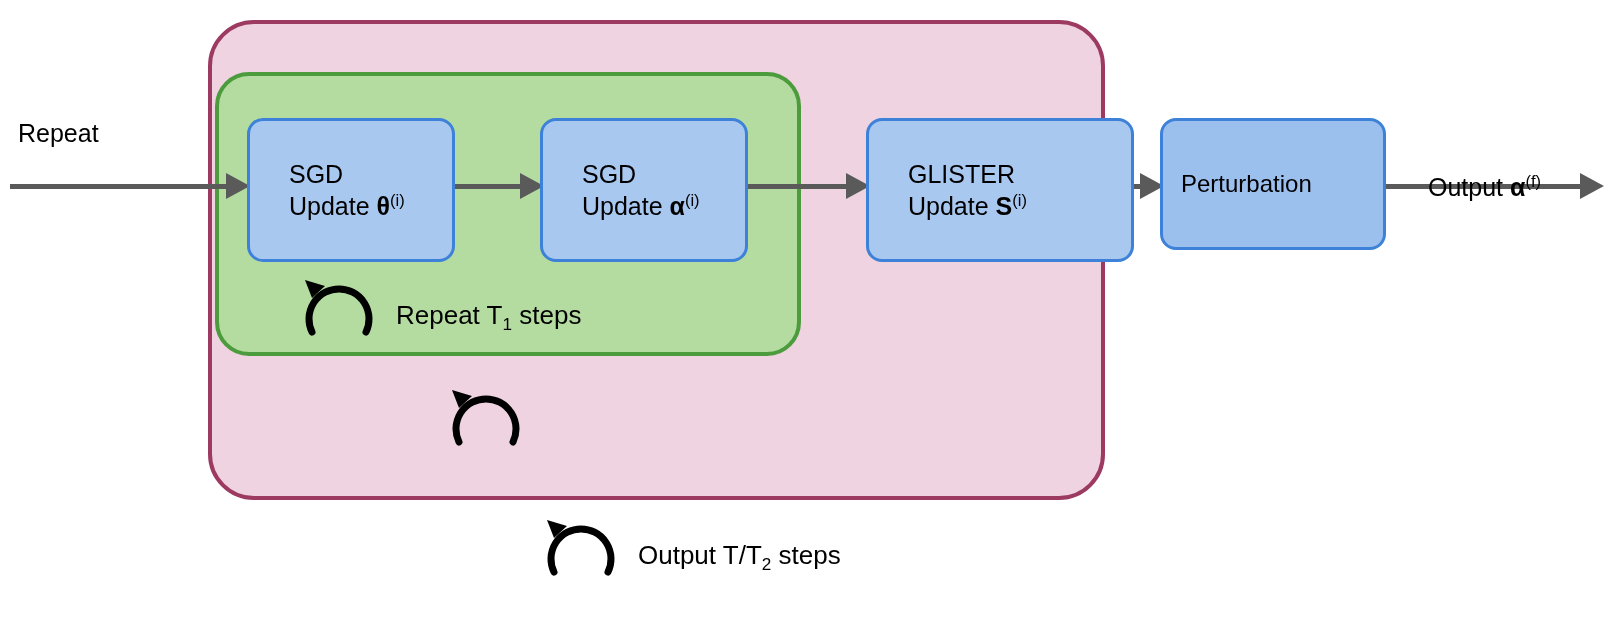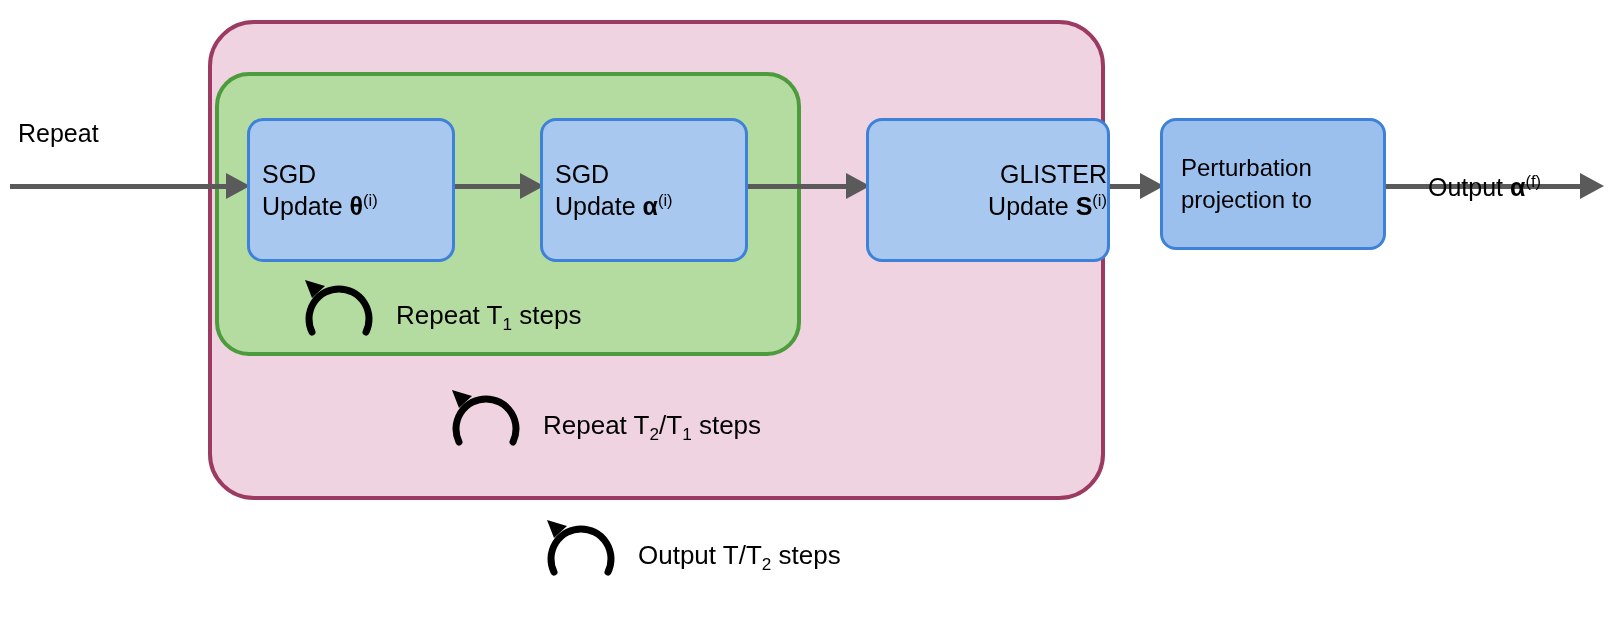--- a/index.html
+++ b/index.html
@@ -45,32 +45,32 @@
   
   .proc-box {
     position: absolute;
     box-sizing: border-box;
     background: #a8c8f0;
     border: 3px solid #3d82d8;
     border-radius: 16px;
     display: flex;
     flex-direction: column;
     justify-content: center;
-    padding-left: 12px;
+    padding-left: 39px;
     color: #000000;
     font-size: 25px;
     line-height: 1.28;
   }
   .proc-box.alt {
     background: #9cc0ee;
     border-color: #3d82d8;
   }
   #box-sgd-theta { left: 247px; top: 118px; width: 208px; height: 144px; }
   #box-sgd-alpha { left: 540px; top: 118px; width: 208px; height: 144px; }
-  #box-glister  { left: 866px; top: 118px; width: 244px; height: 144px; align-items: flex-end; }
+  #box-glister  { left: 866px; top: 118px; width: 268px; height: 144px; }
   #box-perturb  { left: 1160px; top: 118px; width: 226px; height: 132px;
                   font-size: 24px; line-height: 1.32; padding-left: 18px; }
 
   .bold-sym { font-weight: bold; }
   sup.sym { font-size: 0.66em; vertical-align: super; line-height: 0; }
   sub.sym { font-size: 0.66em; vertical-align: sub; line-height: 0; }
 
   
   .arrow {
     position: absolute;
@@ -176,21 +176,20 @@
     <div><span>Update </span><span class="bold-sym">α</span><sup class="sym">(i)</sup></div>
   </div>
 
   <div class="proc-box" id="box-glister">
     <div>GLISTER</div>
     <div><span>Update </span><span class="bold-sym">S</span><sup class="sym">(i)</sup></div>
   </div>
 
   <div class="proc-box alt" id="box-perturb">
     <div>Perturbation</div>
-    <div>projection to</div>
   </div>
 
   <div class="free-label" id="label-output">
     <span>Output</span>
     <span class="bold-sym">α</span><sup class="sym">(f)</sup>
   </div>
 
   <div class="loop" id="loop-t1">
     <span class="loop-icon">
       <svg viewBox="0 0 86 86" width="86" height="86">
@@ -201,21 +200,20 @@
     <span class="loop-text"><span>Repeat T</span><sub class="sym">1</sub><span> steps</span></span>
   </div>
 
   <div class="loop" id="loop-t2">
     <span class="loop-icon">
       <svg viewBox="0 0 86 86" width="86" height="86">
         <path d="M 16 26 A 30 30 0 1 0 70 26" fill="none" stroke="#000000" stroke-width="7" stroke-linecap="round" transform="rotate(180 43 43)"></path>
         <polygon points="16,26 9,8 29,14" fill="#000000"></polygon>
       </svg>
     </span>
-    <span class="loop-text"><span>Repeat T</span><sub class="sym">2</sub><span>/T</span><sub class="sym">1</sub><span> steps</span></span>
   </div>
 
   <div class="loop" id="loop-t">
     <span class="loop-icon">
       <svg viewBox="0 0 86 86" width="86" height="86">
         <path d="M 16 26 A 30 30 0 1 0 70 26" fill="none" stroke="#000000" stroke-width="7" stroke-linecap="round" transform="rotate(180 43 43)"></path>
         <polygon points="16,26 9,8 29,14" fill="#000000"></polygon>
       </svg>
     </span>
     <span class="loop-text"><span>Output T/T</span><sub class="sym">2</sub><span> steps</span></span>

